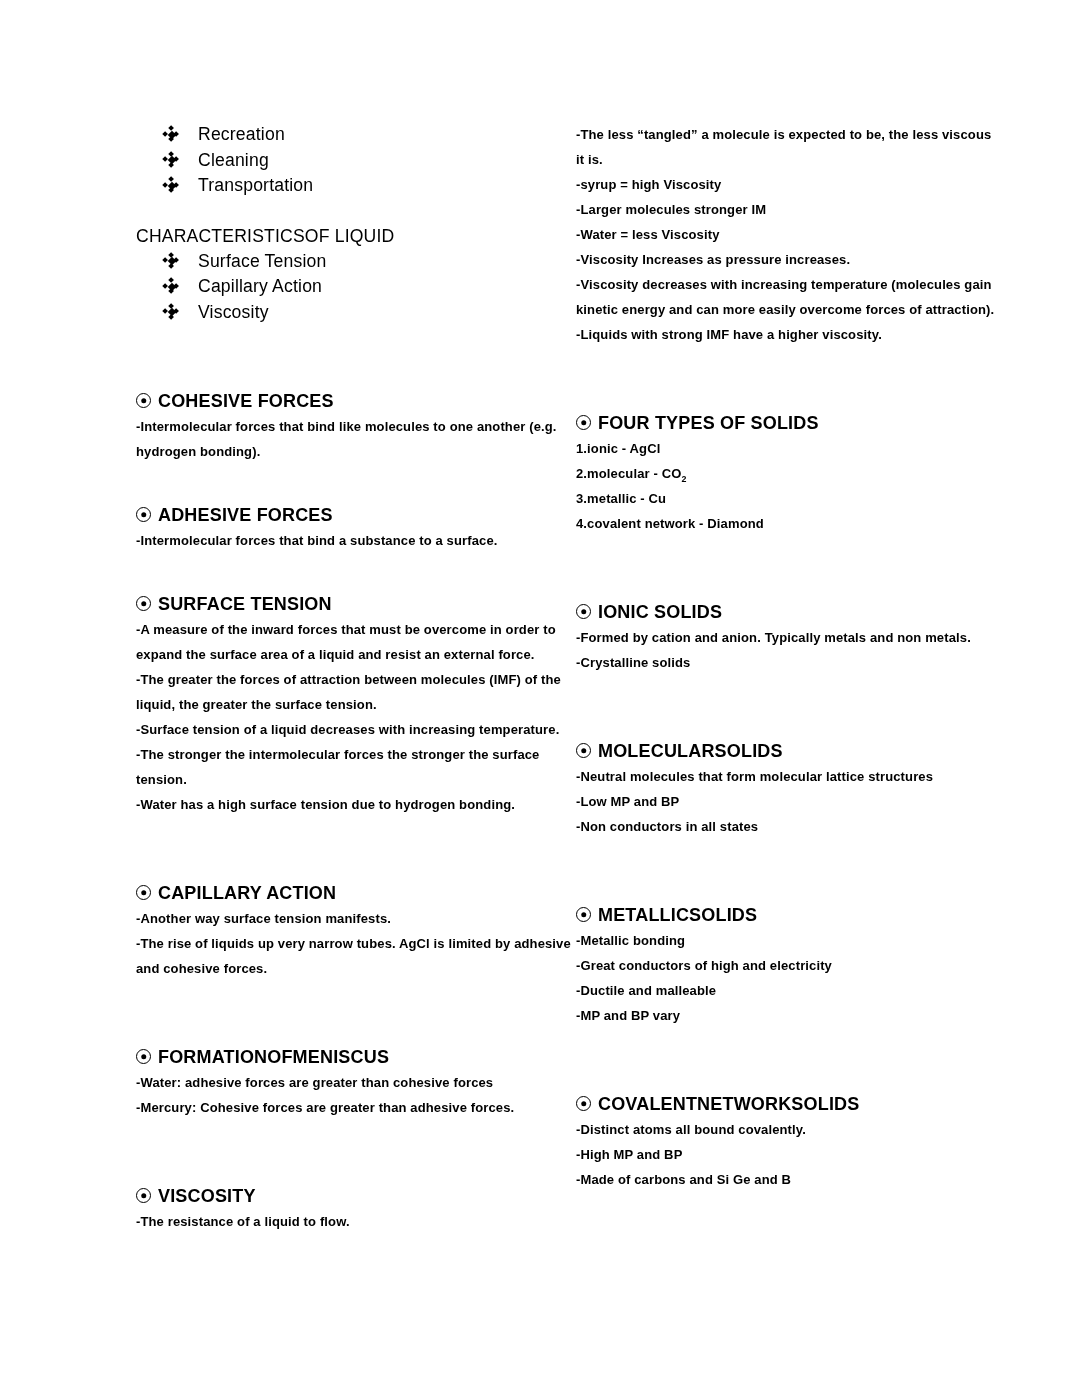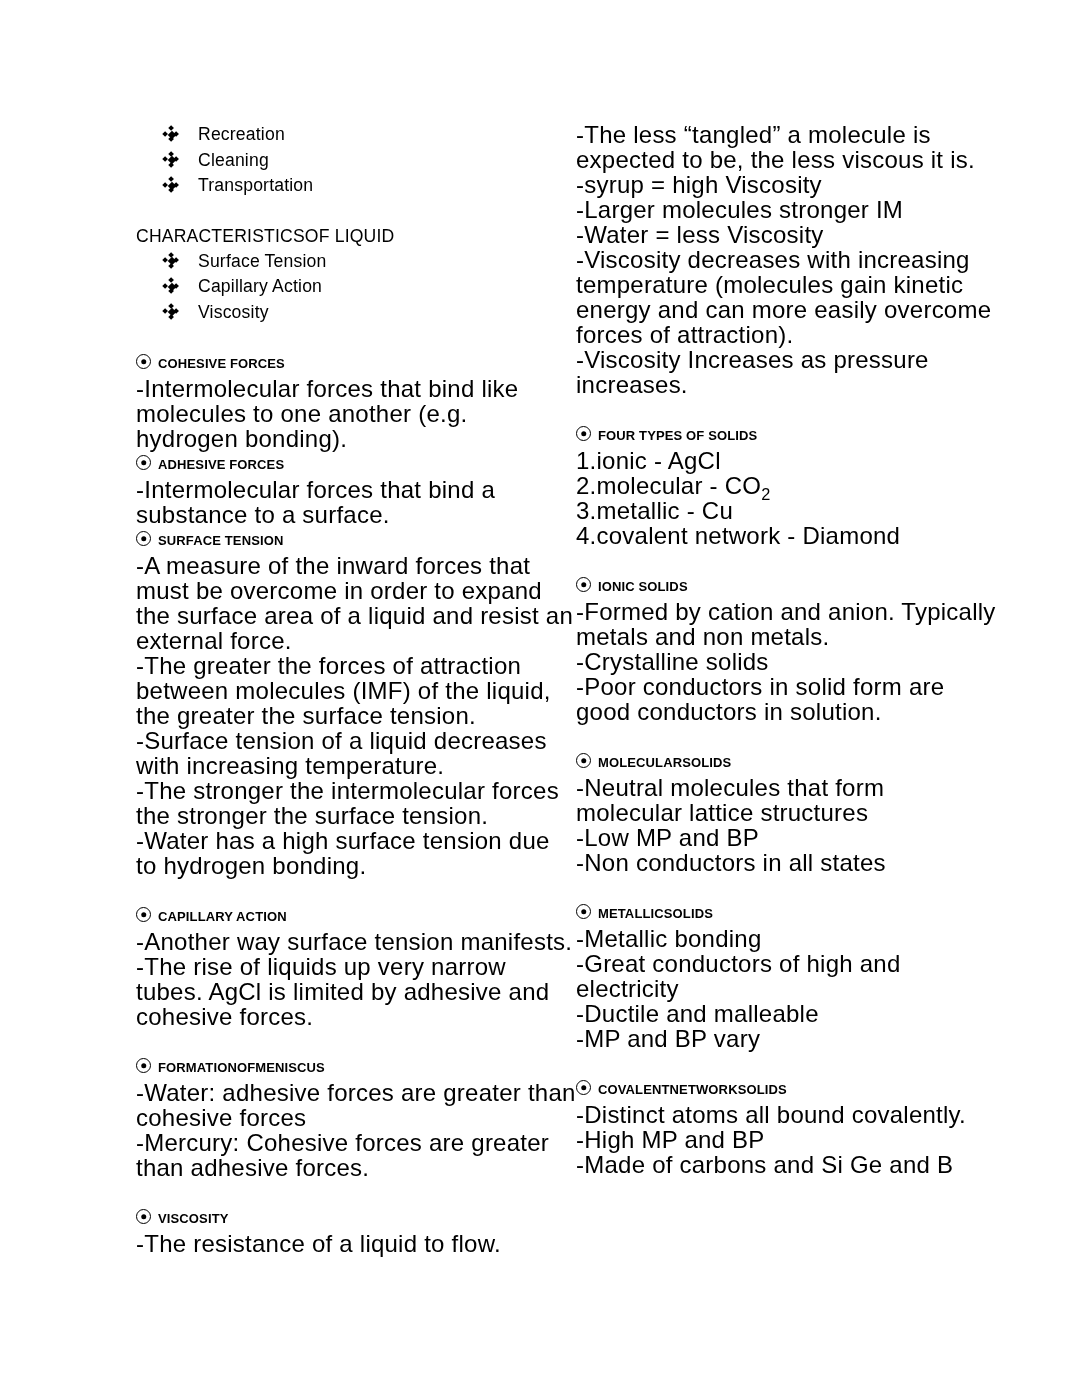--- a/index.html
+++ b/index.html
@@ -40,41 +40,43 @@
   .col-left {
     width: 440px;
     margin-left: 124px;
   }
   .col-right {
     width: 420px;
     margin-left: 0px;
   }
 
   .para {
-    font-size: 24px;
+    font-size: 13px;
     line-height: 25px;
     letter-spacing: 0.01em;
+    font-weight: bold;
   }
 
   .heading-plain {
     font-size: 17.6px;
     line-height: 25px;
     font-weight: normal;
     letter-spacing: 0.01em;
   }
 
   
   .heading-dot {
-    font-size: 13px;
+    font-size: 18px;
     line-height: 25px;
     font-weight: bold;
     letter-spacing: 0.01em;
     display: flex;
     flex-direction: row;
     align-items: baseline;
+    margin-top: 39px;
   }
   .dot-bullet {
     flex: 0 0 auto;
     width: 22px;
     display: inline-block;
     font-weight: normal;
     font-size: 15px;
   }
   .dot-glyph {
     display: inline-block;
@@ -238,22 +240,23 @@
 
     </div>
 
     <div class="col col-right">
 
       <div>
         <div class="para">-The less “tangled” a molecule is expected to be, the less viscous it is.</div>
         <div class="para">-syrup = high Viscosity</div>
         <div class="para">-Larger molecules stronger IM</div>
         <div class="para">-Water = less Viscosity</div>
+        <div class="para">-Viscosity Increases as pressure increases.</div>
         <div class="para">-Viscosity decreases with increasing temperature (molecules gain kinetic energy and can more easily overcome forces of attraction).</div>
-        <div class="para">-Viscosity Increases as pressure increases.</div>
+        <div class="para">-Liquids with strong IMF have a higher viscosity.</div>
       </div>
 
       <div class="spacer-line"></div>
 
       <div class="heading-dot">
         <span class="dot-bullet"><span class="dot-glyph"></span></span>
         <span>FOUR TYPES OF SOLIDS</span>
       </div>
       <div class="para">1.ionic - AgCl</div>
       <div class="para"><span>2.molecular - CO</span><sub>2</sub></div>
@@ -261,21 +264,20 @@
       <div class="para">4.covalent network - Diamond</div>
 
       <div class="spacer-line"></div>
 
       <div class="heading-dot">
         <span class="dot-bullet"><span class="dot-glyph"></span></span>
         <span>IONIC SOLIDS</span>
       </div>
       <div class="para">-Formed by cation and anion. Typically metals and non metals.</div>
       <div class="para">-Crystalline solids</div>
-      <div class="para">-Poor conductors in solid form are good conductors in solution.</div>
 
       <div class="spacer-line"></div>
 
       <div class="heading-dot">
         <span class="dot-bullet"><span class="dot-glyph"></span></span>
         <span>MOLECULARSOLIDS</span>
       </div>
       <div class="para">-Neutral molecules that form molecular lattice structures</div>
       <div class="para">-Low MP and BP</div>
       <div class="para">-Non conductors in all states</div>

